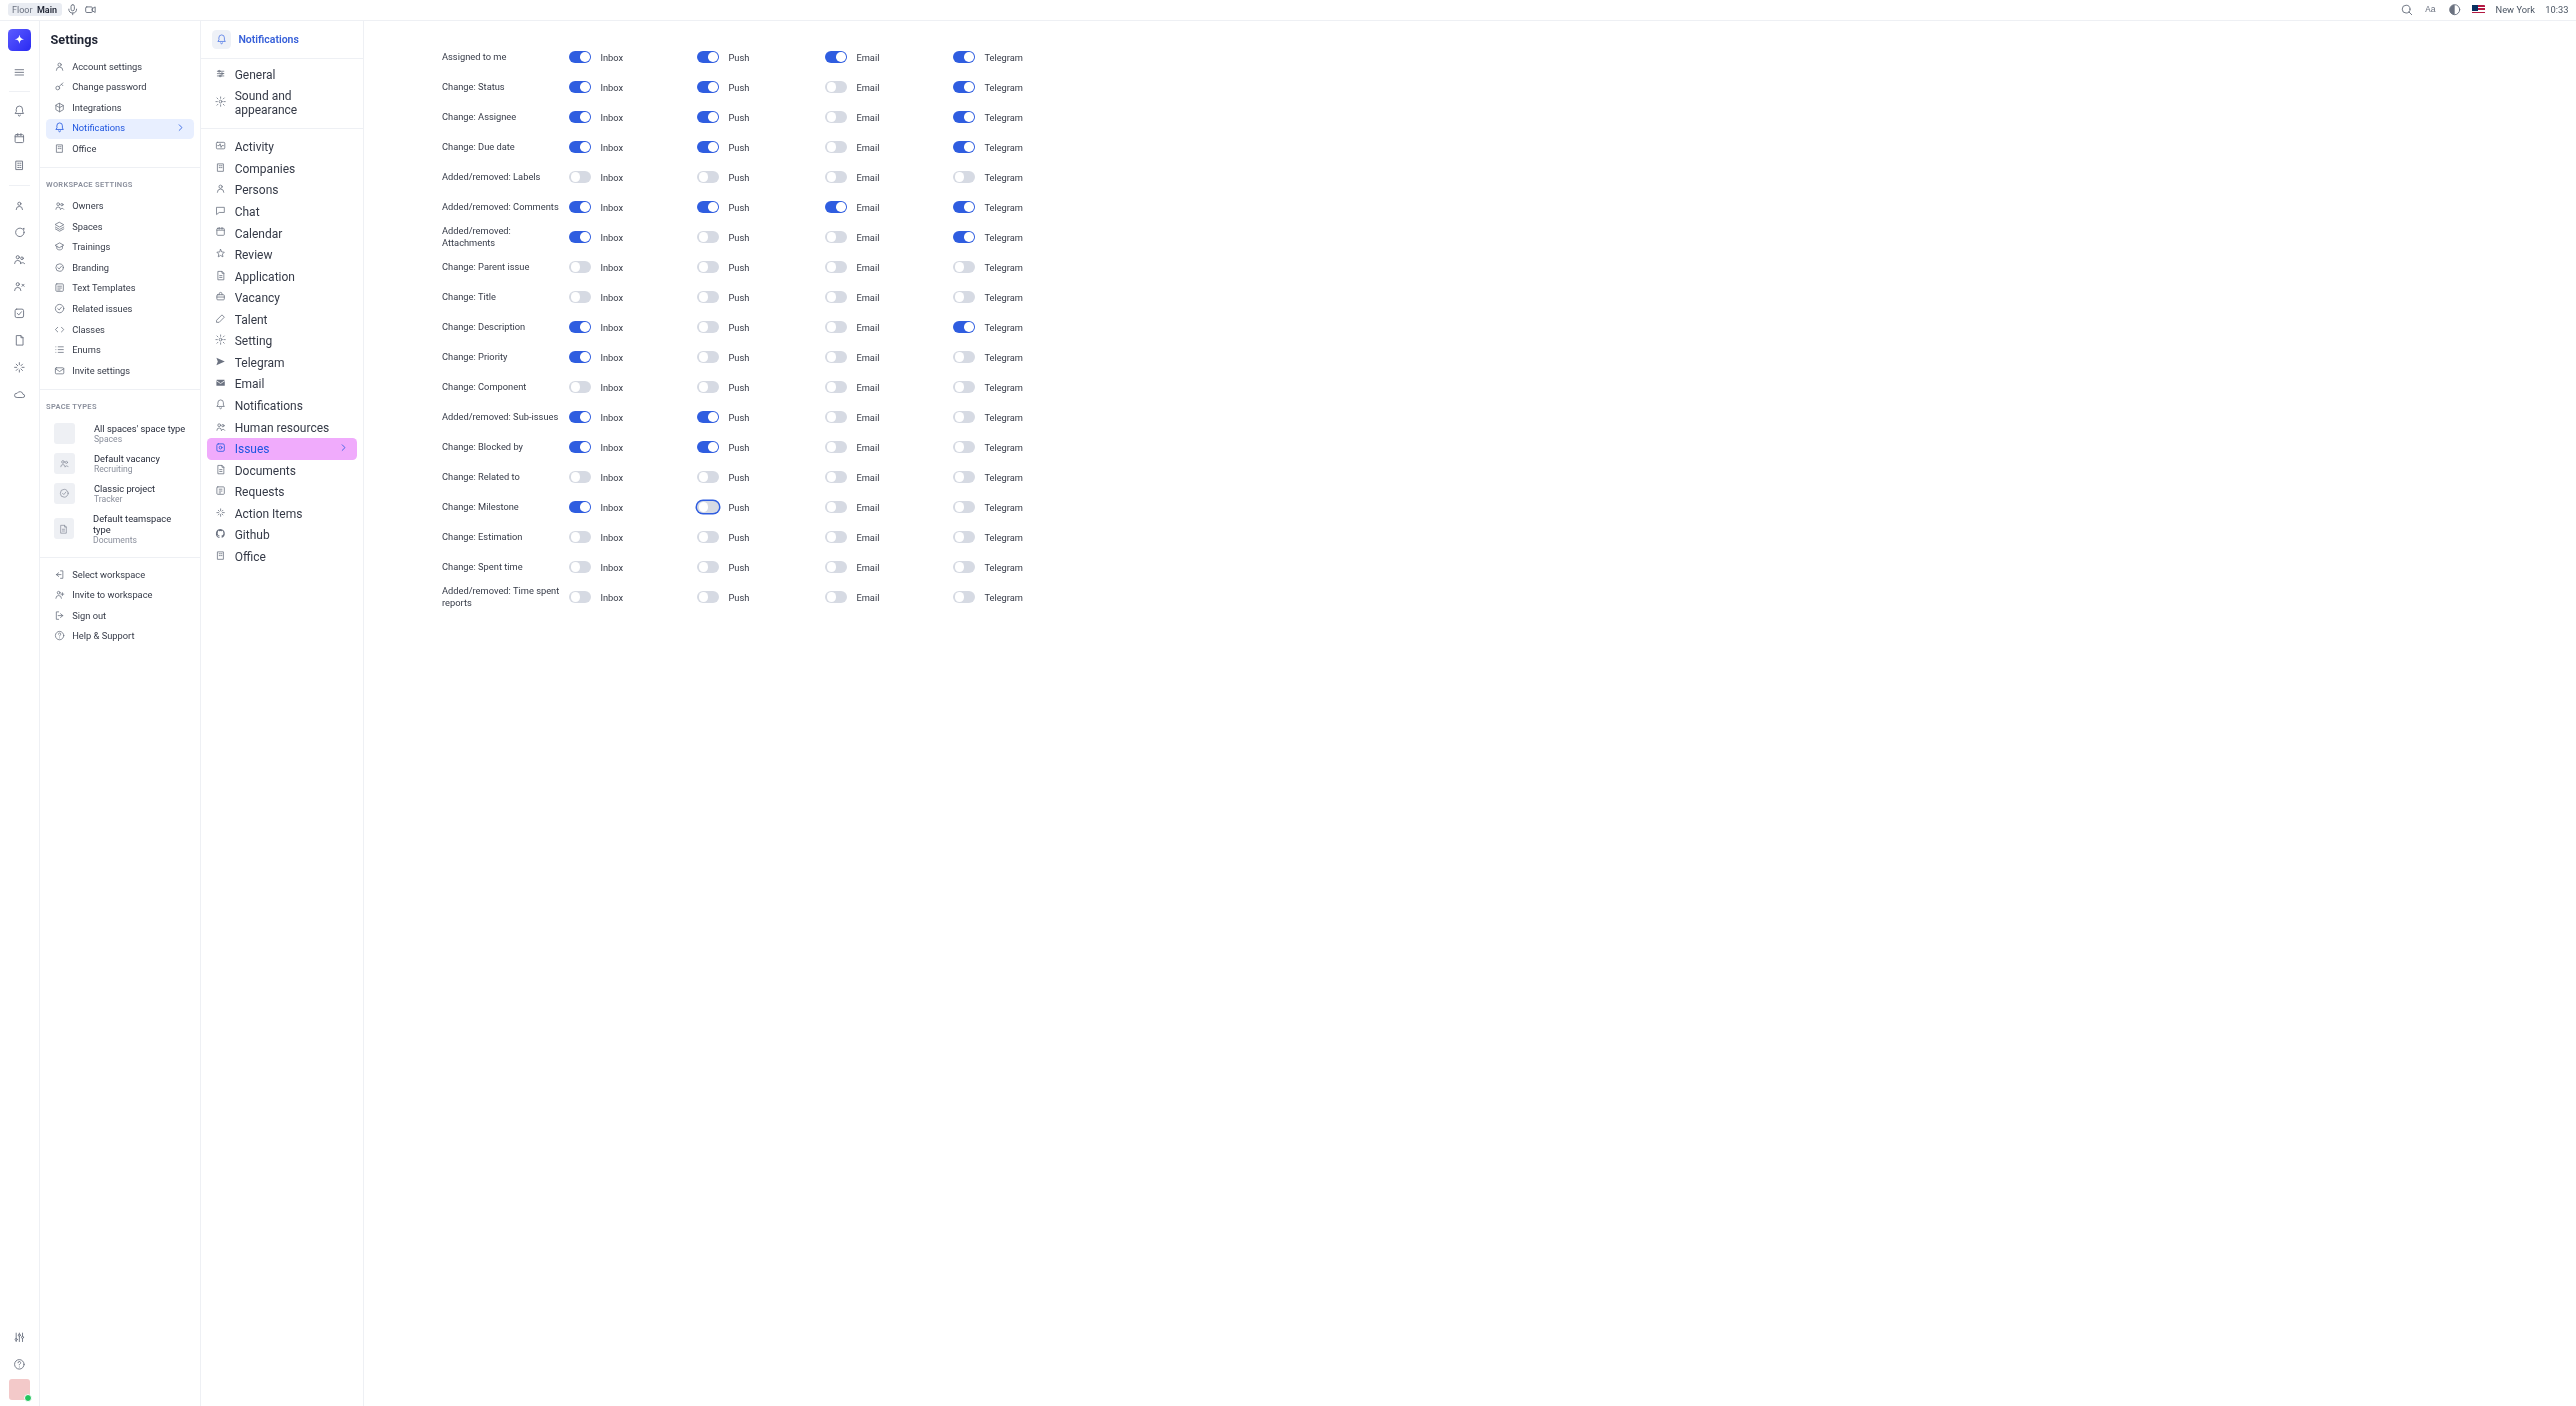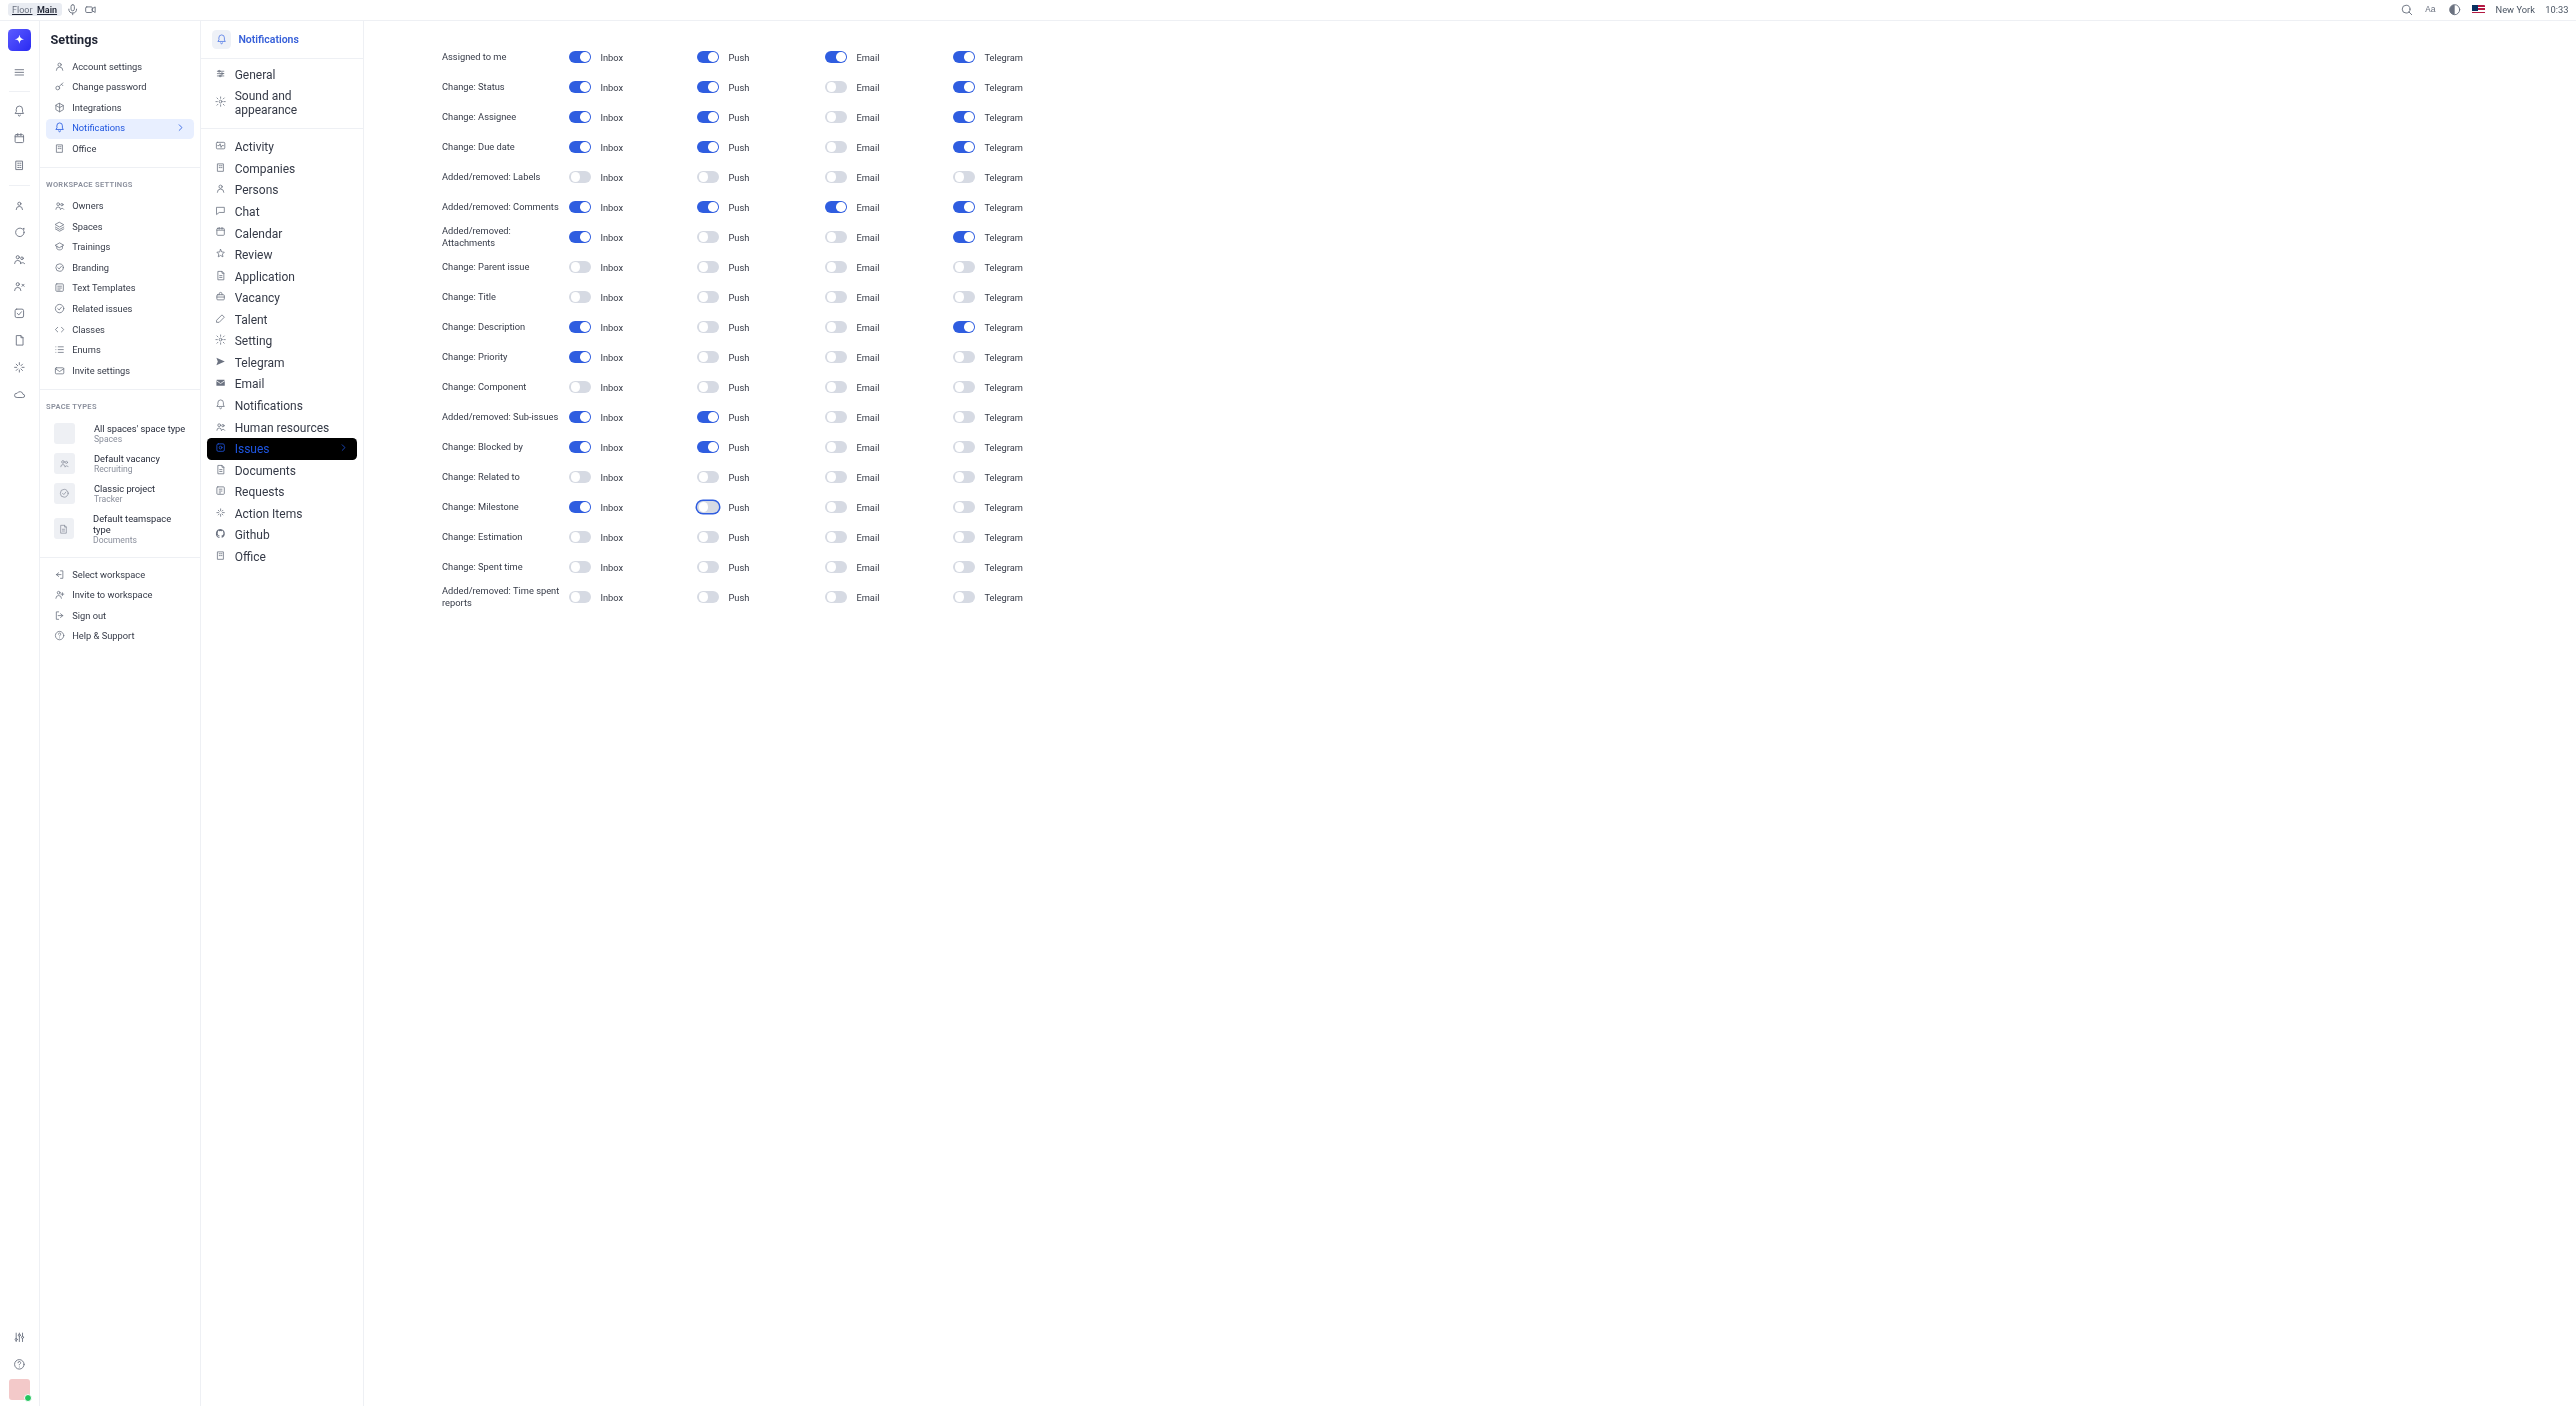--- a/index.html
+++ b/index.html
@@ -1,21 +1,21 @@
 <!DOCTYPE html>
 <html><head>
 <meta charset="utf-8">
 <style>
 * { box-sizing: border-box; margin: 0; padding: 0; }
 html, body { height: 100%; width: 100%; font-family: -apple-system, BlinkMacSystemFont, "Segoe UI", Roboto, sans-serif; font-size: 9.7px; color: #1f2433; background: #fff; }
 .app { display: flex; flex-direction: column; height: 100vh; }
 
 
 .topbar { height: 21px; display: flex; align-items: center; justify-content: space-between; padding: 0 7.5px; border-bottom: 0.7px solid #eef0f4; }
-.topbar-left { display: flex; align-items: center; gap: 4.5px; text-decoration: underline; }
+.topbar-left { display: flex; align-items: center; gap: 4.5px; }
 .floor-chip { background: #e9ecf2; border-radius: 3px; padding: 1.5px 4.5px; display: flex; align-items: center; gap: 4.5px; font-size: 9px; }
 .floor-chip .label { color: #6b7280; }
 .floor-chip .value { font-weight: 600; color: #1f2433; }
 .topbar-icon { width: 13.4px; height: 13.4px; display: inline-flex; align-items: center; justify-content: center; color: #6b7280; }
 .topbar-right { display: flex; align-items: center; gap: 10.5px; color: #4b5563; font-size: 9.3px;}
 .flag { width: 13.4px; height: 9px; background: linear-gradient(to bottom, #b31942 0 8%, #fff 8% 16%, #b31942 16% 24%, #fff 24% 32%, #b31942 32% 40%, #fff 40% 48%, #b31942 48% 56%, #fff 56% 64%, #b31942 64% 72%, #fff 72% 80%, #b31942 80% 88%, #fff 88% 100%); position: relative; border-radius:0.7px;}
 .flag::before { content:""; position:absolute; top:0; left:0; width:6px; height:5.2px; background:#0a3161; }
 
 
 .main { flex: 1; display: grid; grid-template-columns: 40px 161px 163px 1fr; overflow: hidden; }
@@ -50,21 +50,21 @@
 
 
 .subnav { border-right:0.7px solid #eef0f4; overflow-y:auto; }
 .subnav-header { display:flex; align-items:center; gap:7.5px; padding:9px 10.5px; border-bottom:0.7px solid #eef0f4;}
 .subnav-header .iconwrap { width:19.4px;height:19.4px;border-radius:4.5px;background:#eef1f7;display:flex;align-items:center;justify-content:center;color:#4d76e6;}
 .subnav-header .iconwrap svg{width:11.2px;height:11.2px;}
 .subnav-header .title { font-size:10.5px;font-weight:600;color:#3760d9;}
 .subnav-group { padding:4.5px 6px; }
 .subnav-item { display:flex;align-items:center;gap:9px;padding:3.7px 7.5px;border-radius:4.5px;cursor:pointer;font-size:12px;color:#353a47;}
 .subnav-item svg{width:11.2px;height:11.2px;color:#6b7280;flex-shrink:0;}
-.subnav-item.active{background:#000000;color:#1e55e0;}
+.subnav-item.active{background:#f0abfc;color:#1e55e0;}
 .subnav-item.active svg{color:#1e55e0;}
 .subnav-item .chev{margin-left:auto;color:#1e55e0;}
 .subnav-divider{height:0.7px;background:#eef0f4;margin:3px 0;}
 
 
 .content { overflow-y:auto; padding: 21px 18px 30px 78px; }
 .row { display:grid; grid-template-columns: 127px repeat(4, 128px); align-items:center; min-height:30px; gap:0;}
 .row .label { font-size:9.3px; color:#353a47; line-height:1.3; padding-right:7.5px;}
 .cell { display:flex; align-items:center; gap:9px; }
 .cell .name { font-size:9.3px; color:#353a47; }

